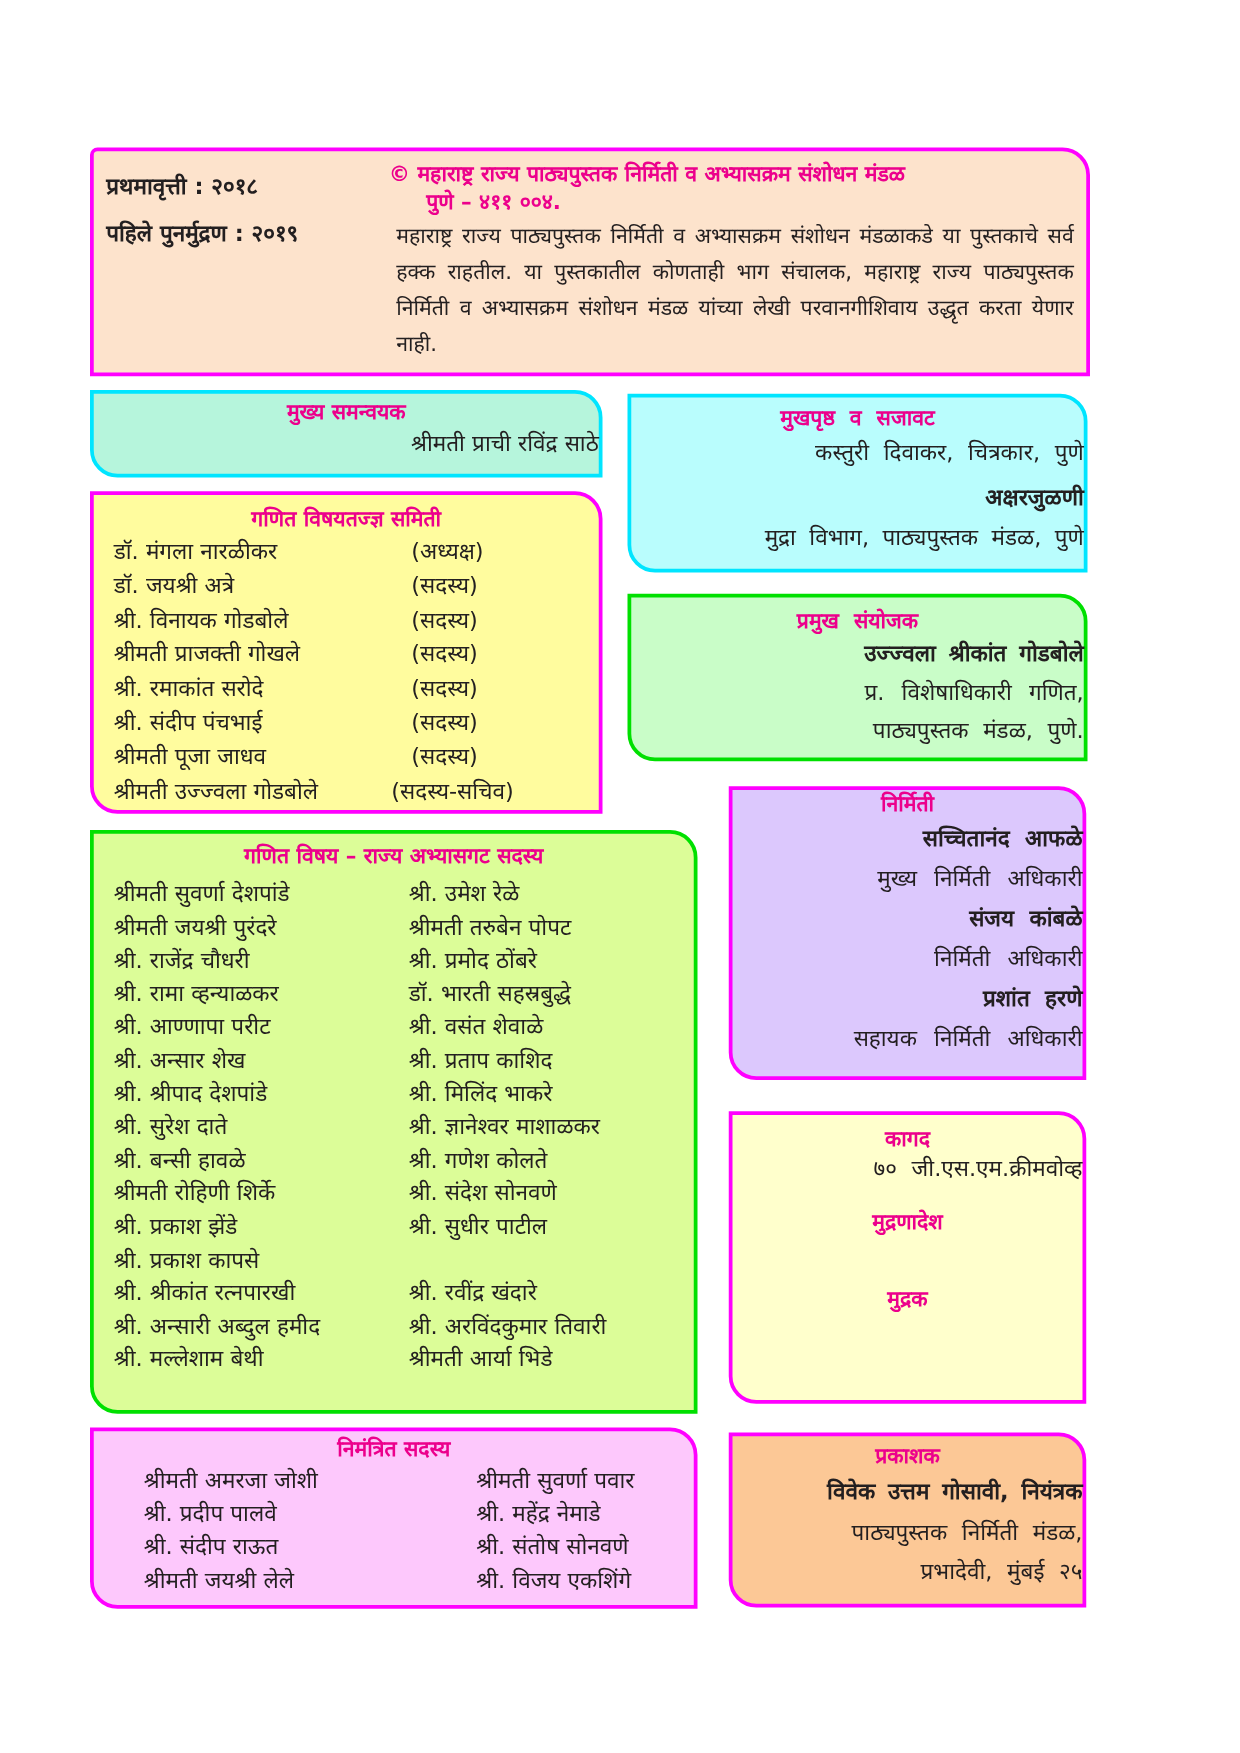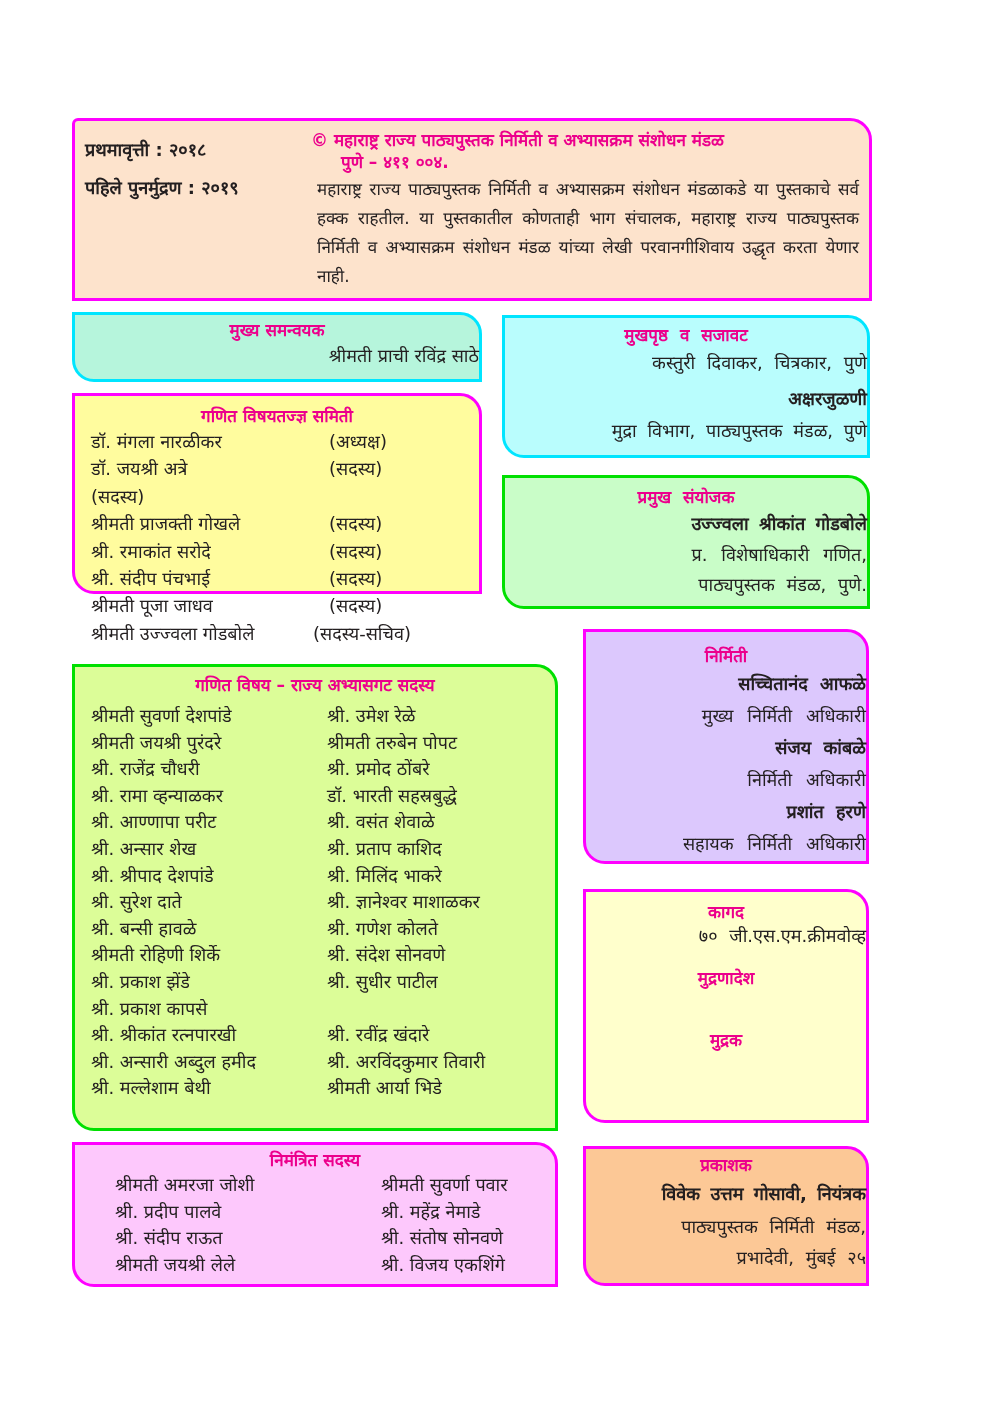--- a/index.html
+++ b/index.html
@@ -17,21 +17,21 @@
 
   
   #box-copyright { left: 72px; top: 118px; width: 800px; height: 183px; background: #fde3cc; border-color: #ff00ff; border-radius: 6px 22px 0 0; }
   #box-copyright .left { position: absolute; left: 10px; top: 10px; font-weight: bold; font-size: 18px; line-height: 38px; }
   #box-copyright .right { position: absolute; left: 236px; top: 8px; width: 548px; }
   #box-copyright .org { color: #ec008c; font-size: 17px; line-height: 22px; font-weight: bold; }
   #box-copyright .org2 { color: #ec008c; font-size: 17px; line-height: 22px; font-weight: bold; padding-left: 30px; }
   #box-copyright .para { font-size: 17px; line-height: 29px; text-align: justify; padding-left: 6px; margin-top: 2px; }
 
   #box-coordinator { left: 72px; top: 312px; width: 410px; height: 70px; background: #b6f5dc; border-color: #00e5ff; }
-  #box-committee { left: 72px; top: 393px; width: 410px; height: 201px; background: #fffc9e; border-color: #ff00ff; }
+  #box-committee { left: 72px; top: 393px; width: 410px; height: 258px; background: #fffc9e; border-color: #ff00ff; }
   #box-group { left: 72px; top: 664px; width: 486px; height: 467px; background: #dcfd98; border-color: #00e000; }
   #box-invited { left: 72px; top: 1142px; width: 486px; height: 145px; background: #fdc8fc; border-color: #ff00ff; }
 
   #box-cover { left: 502px; top: 315px; width: 368px; height: 143px; background: #b9fdfd; border-color: #00e5ff; }
   #box-convenor { left: 502px; top: 475px; width: 368px; height: 134px; background: #c9fdc8; border-color: #00e000; }
   #box-production { left: 583px; top: 629px; width: 286px; height: 235px; background: #dcc8fd; border-color: #ff00ff; }
   #box-paper { left: 583px; top: 889px; width: 286px; height: 234px; background: #ffffcc; border-color: #ff00ff; }
   #box-publisher { left: 583px; top: 1146px; width: 286px; height: 140px; background: #fcc896; border-color: #ff00ff; }
 
   .committee-row { display: flex; padding-left: 16px; font-size: 18px; line-height: 27.4px; white-space: nowrap; }
@@ -66,20 +66,21 @@
   <div id="committee-list">
     <div class="committee-row">
         <span class="nm">डॉ. मंगला नारळीकर</span>
         <span>(अध्यक्ष)</span>
       </div>
     <div class="committee-row">
         <span class="nm">डॉ. जयश्री अत्रे</span>
         <span>(सदस्य)</span>
       </div>
     <div class="committee-row">
+        <span class="nm">श्री. विनायक गोडबोले</span>
         <span>(सदस्य)</span>
       </div>
     <div class="committee-row">
         <span class="nm">श्रीमती प्राजक्ती गोखले</span>
         <span>(सदस्य)</span>
       </div>
     <div class="committee-row">
         <span class="nm">श्री. रमाकांत सरोदे</span>
         <span>(सदस्य)</span>
       </div>
@@ -193,21 +194,21 @@
 </div>
 
 <div class="box" id="box-convenor">
   <div class="hdr" style="margin-top:7px;word-spacing:6px">प्रमुख संयोजक</div>
   <div class="line ctr bold" style="line-height:30px;word-spacing:4px">उज्ज्वला श्रीकांत गोडबोले</div>
   <div class="line ctr" style="line-height:32px;word-spacing:8px">प्र. विशेषाधिकारी गणित,</div>
   <div class="line ctr" style="line-height:28px;word-spacing:6px">पाठ्यपुस्तक मंडळ, पुणे.</div>
 </div>
 
 <div class="box" id="box-production">
-  <div class="hdr" style="margin-top:12px">निर्मिती</div>
+  <div class="hdr" style="">निर्मिती</div>
   <div class="line ctr bold" style="line-height:32px;word-spacing:6px">सच्चितानंद आफळे</div>
   <div class="line ctr" style="line-height:32px;word-spacing:8px">मुख्य निर्मिती अधिकारी</div>
   <div class="line ctr bold" style="line-height:32px;word-spacing:6px">संजय कांबळे</div>
   <div class="line ctr" style="line-height:32px;word-spacing:8px">निर्मिती अधिकारी</div>
   <div class="line ctr bold" style="line-height:32px;word-spacing:6px">प्रशांत हरणे</div>
   <div class="line ctr" style="line-height:32px;word-spacing:8px">सहायक निर्मिती अधिकारी</div>
 </div>
 
 <div class="box" id="box-paper">
   <div class="hdr" style="margin-top:8px">कागद</div>

